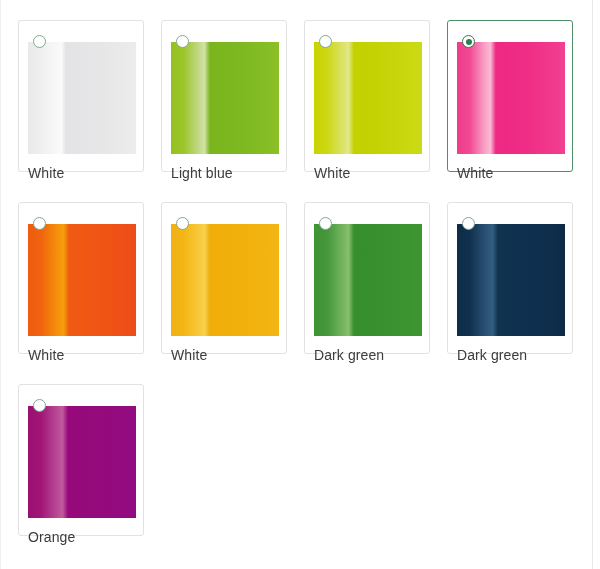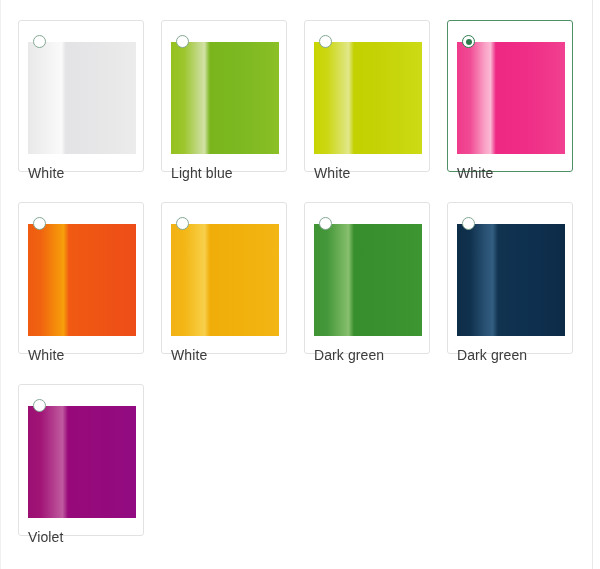--- a/index.html
+++ b/index.html
@@ -213,15 +213,15 @@
       <div class="swatch-label">Dark green</div>
     </div>
     <div class="swatch-card">
       <div class="radio"></div>
       <div class="swatch-color g-darkblue"></div>
       <div class="swatch-label">Dark green</div>
     </div>
     <div class="swatch-card">
       <div class="radio"></div>
       <div class="swatch-color g-violet"></div>
-      <div class="swatch-label">Violet</div>
+      <div class="swatch-label">Orange</div>
     </div>
   </div>
 
 </body></html>

